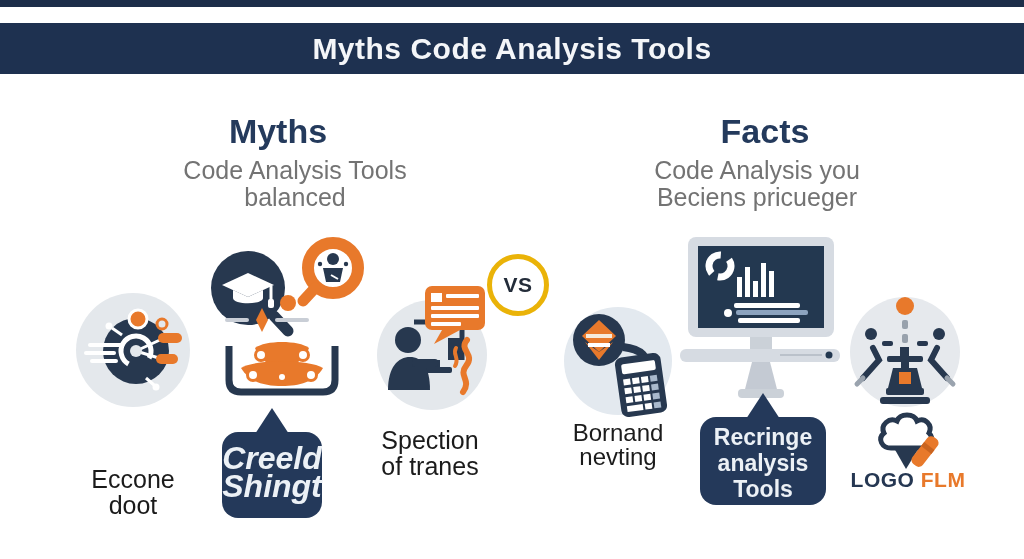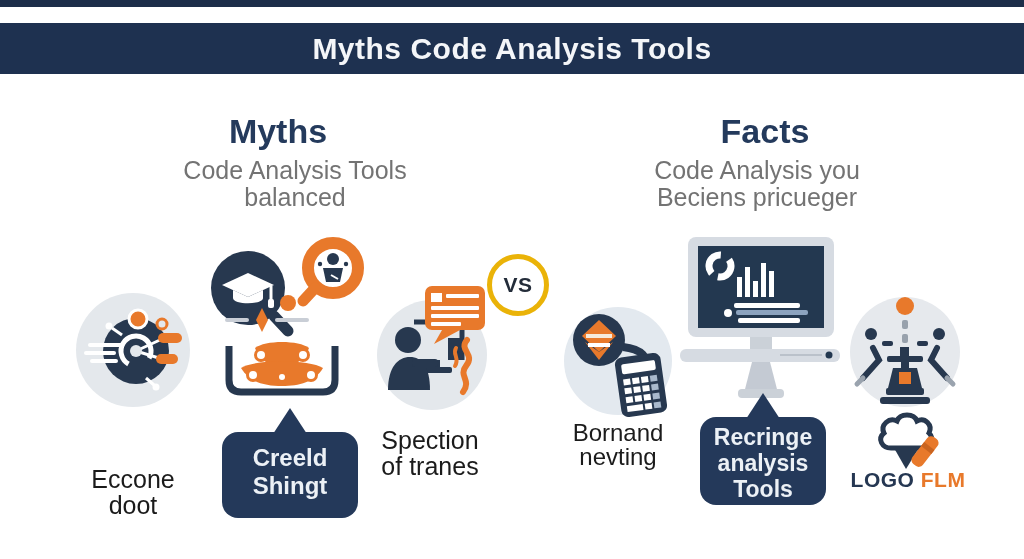--- a/index.html
+++ b/index.html
@@ -20,21 +20,21 @@
   .icon-label.small{font-size:24px;line-height:24px;}
   .callout{
     background:#24395A;border-radius:16px;color:#ECF1F6;text-align:center;
     font-weight:bold;
   }
   .callout .tri{
     position:absolute;top:-24px;left:50%;transform:translateX(-50%);
     width:0;height:0;border-left:17px solid transparent;
     border-right:17px solid transparent;border-bottom:26px solid #24395A;
   }
-  .callout-1{left:222px;top:432px;width:136px;height:86px;font-size:24px;line-height:28px;padding-top:12px;box-sizing:border-box;}
+  .callout-1{left:222px;top:432px;width:100px;height:86px;font-size:32px;line-height:28px;padding-top:12px;box-sizing:border-box;font-style:italic;}
   .callout-2{left:700px;top:417px;width:126px;height:88px;font-size:23px;line-height:26px;padding-top:7px;box-sizing:border-box;}
   .vs-badge{
     left:487px;top:254px;width:52px;height:52px;border-radius:50%;
     background:#fff;border:5px solid #eab308;text-align:center;line-height:52px;
     font-weight:bold;font-size:21px;color:#232C39;letter-spacing:.5px;
   }
   .logo-text{font-size:21px;font-weight:bold;text-align:center;letter-spacing:.5px;}
   .logo-text .navy{color:#253752;}
   .logo-text .orange{color:#E8792B;}
 </style>

